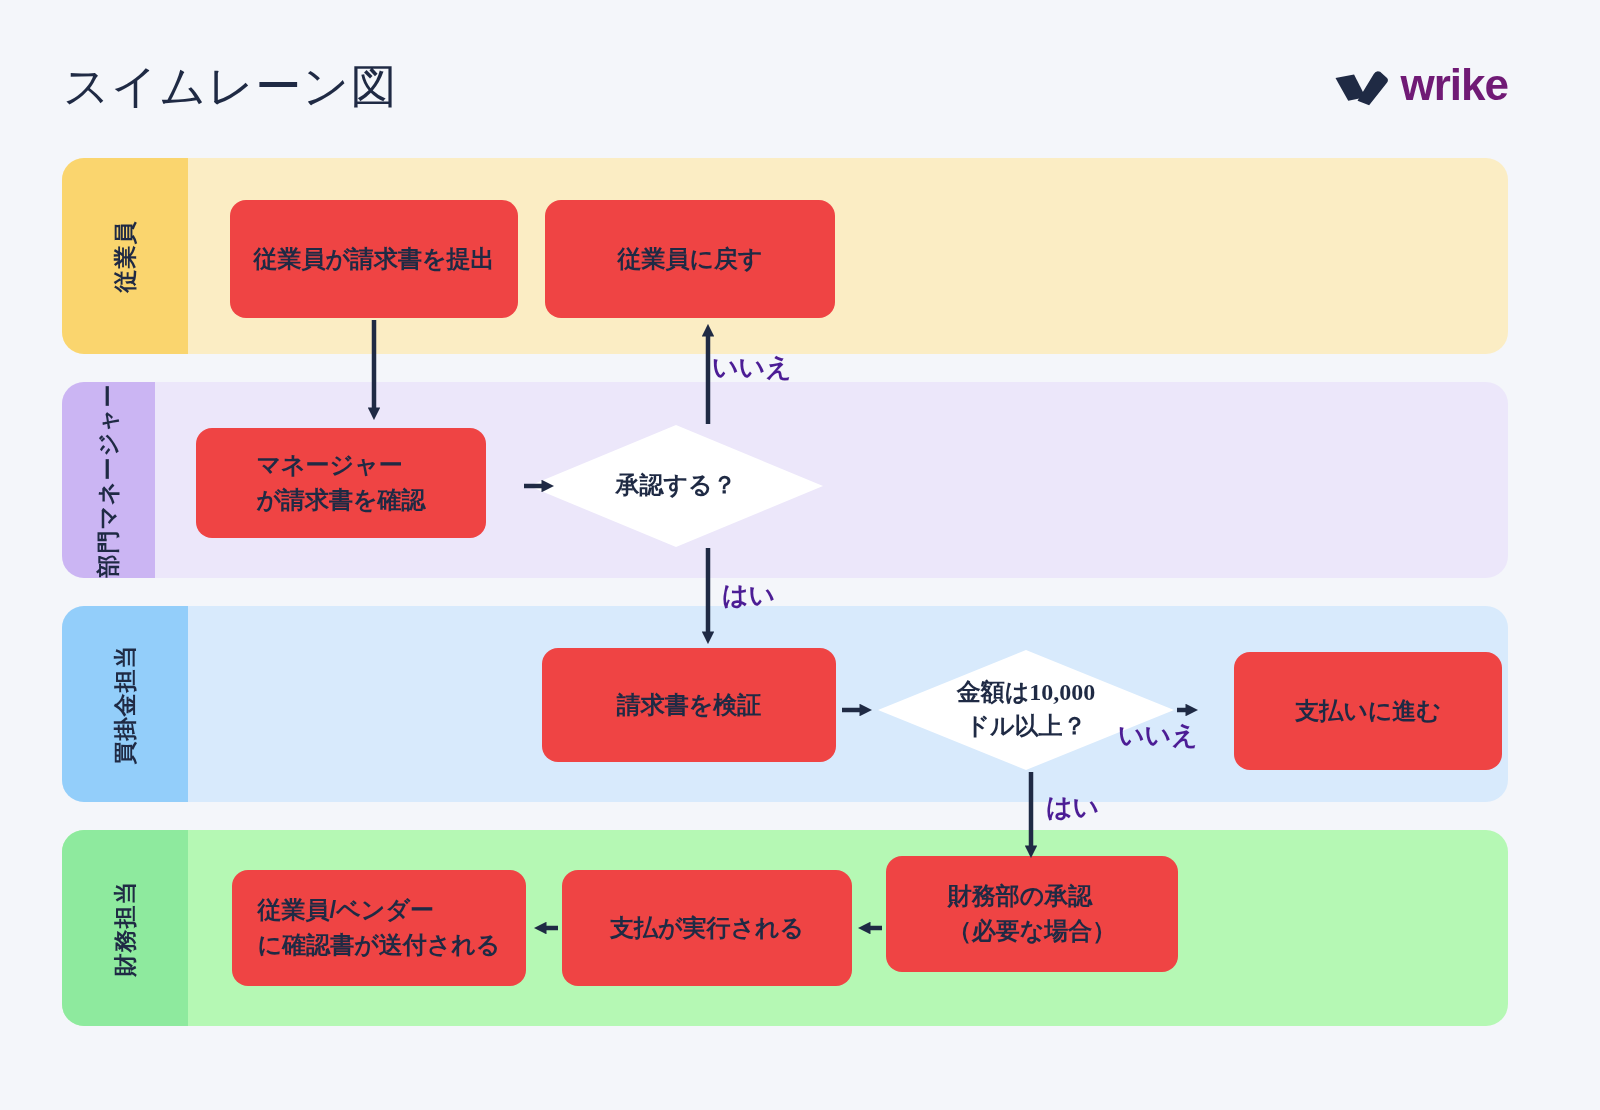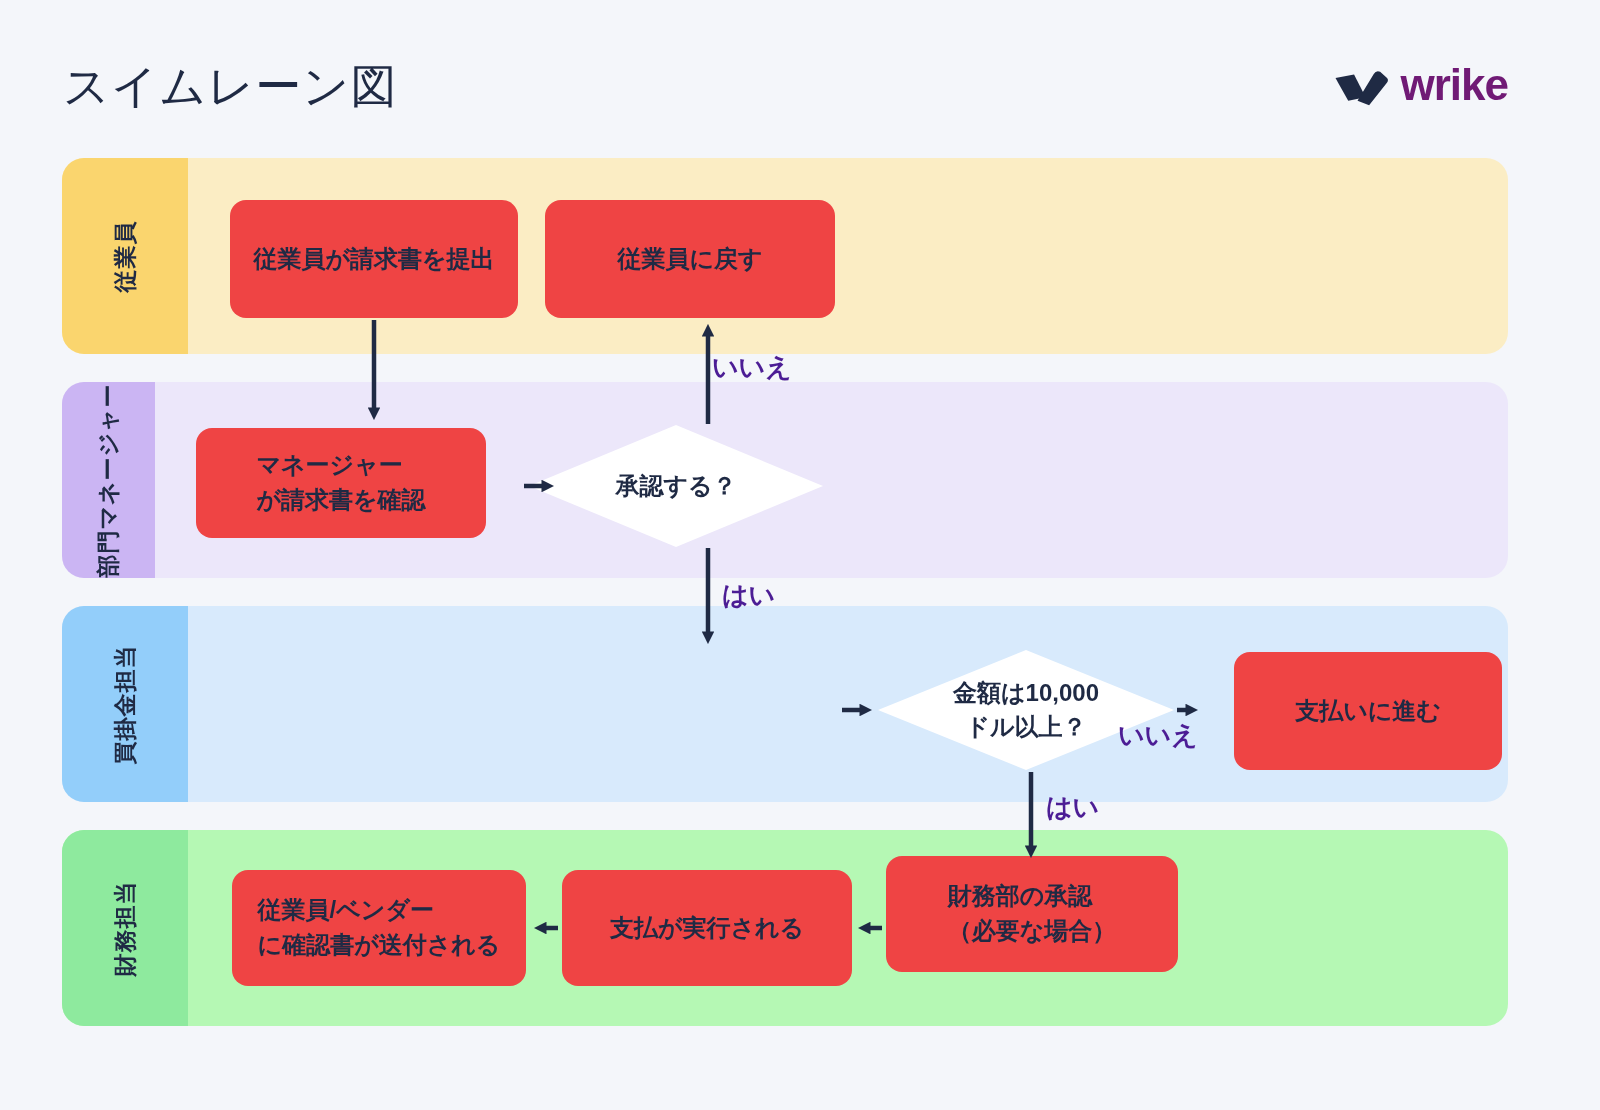--- a/index.html
+++ b/index.html
@@ -44,20 +44,21 @@
     background:#ef4444;border-radius:16px;
     display:flex;align-items:center;justify-content:center;
     font-size:24px;font-weight:700;color:#1F2A44;
     line-height:1.45;white-space:pre-line;
     padding:4px 8px;box-sizing:border-box;
   }
   .diamond{
     position:absolute;z-index:3;
     display:flex;align-items:center;justify-content:center;
     text-align:center;
+    font-family:Liberation Serif, serif;
   }
   .diamond-bg{
     position:absolute;inset:0;
     background:#FFFFFF;
     clip-path:polygon(50% 0,100% 50%,50% 100%,0 50%);
   }
   .diamond-label{
     position:relative;z-index:2;
     font-size:24px;font-weight:700;color:#1F2A44;
     line-height:1.4;white-space:pre-line;
@@ -109,20 +110,21 @@
     </div>
   </div>
 
   <div class="node" style="left:230px;top:200px;width:288px;height:118px;">従業員が請求書を提出</div>
 
   <div class="node" style="left:545px;top:200px;width:290px;height:118px;">従業員に戻す</div>
 
   <div class="node" style="left:196px;top:428px;width:290px;height:110px;">マネージャー
 が請求書を確認</div>
 
+  <div class="node" style="left:542px;top:648px;width:294px;height:114px;">請求書を検証</div>
 
   <div class="node" style="left:1234px;top:652px;width:268px;height:118px;">支払いに進む</div>
 
   <div class="node" style="left:886px;top:856px;width:292px;height:116px;">財務部の承認
 （必要な場合）</div>
 
   <div class="node" style="left:562px;top:870px;width:290px;height:116px;">支払が実行される</div>
 
   <div class="node" style="left:232px;top:870px;width:294px;height:116px;">従業員/ベンダー
 に確認書が送付される</div>

